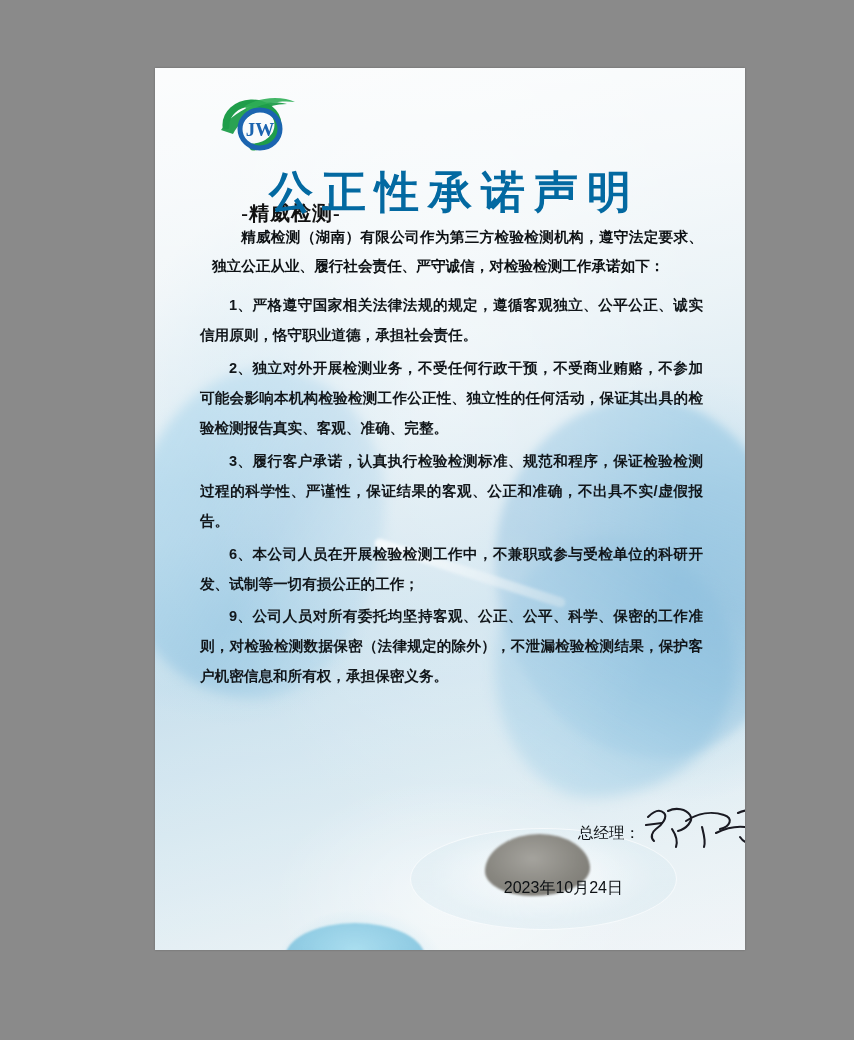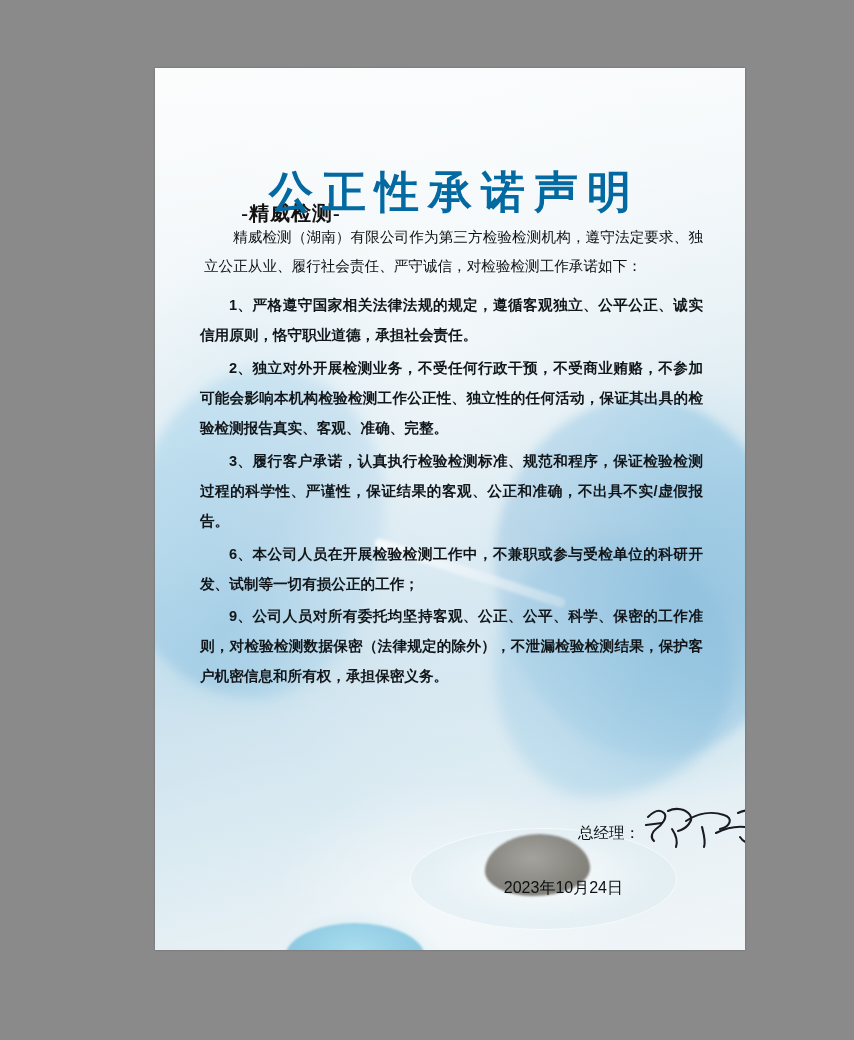--- a/index.html
+++ b/index.html
@@ -149,26 +149,26 @@
     text-indent: 9px;
   }
   .body-area {
     position: absolute;
     left: 45px;
     right: 42px;
     top: 155px;
   }
   .lead {
     font-family: "Liberation Sans", sans-serif;
-    font-weight: normal;
+    font-weight: bold;
     font-size: 14.6px;
     line-height: 2.0;
     text-align: justify;
     text-indent: 29px;
-    margin: 0 0 10px 4px;
+    margin: 0 0 10px 12px;
     color: #0d1114;
   }
   .para {
     font-family: "Liberation Sans", sans-serif;
     font-size: 14.6px;
     line-height: 2.05;
     text-align: justify;
     text-indent: 29px;
     margin: 0 0 3px 0;
     color: #11161a;
@@ -223,20 +223,29 @@
     <div class="bg-dish"></div>
     <div class="bg-sample"></div>
     <div class="bg-cap"></div>
     <div class="bg-vignette"></div>
     <div class="bg-wash"></div>
   </div>
 
   <div class="content">
 
     <div class="logo-block">
+      <div class="logo-mark">
+        <svg viewBox="0 0 86 66" width="86" height="66" aria-hidden="true">
+          <path d="M13 36 A26 22 0 1 1 40 57" fill="none" stroke="#1f9d4a" stroke-width="7" stroke-linecap="round"></path>
+          <path d="M8 40 C22 18 52 8 74 14 C56 14 30 24 20 44 Z" fill="#1f9d4a" opacity=".95"></path>
+          <path d="M32 16 C48 6 70 6 82 12 C66 10 46 14 34 22 Z" fill="#2fae57" opacity=".9"></path>
+          <ellipse cx="47" cy="39" rx="20" ry="19" fill="none" stroke="#1b64b0" stroke-width="5"></ellipse>
+          <text x="47" y="46" text-anchor="middle" font-family="Liberation Serif, serif" font-size="19" font-weight="bold" fill="#1b64b0">JW</text>
+        </svg>
+      </div>
       <div class="logo-text">-精威检测-</div>
     </div>
 
     <div class="title">公正性承诺声明</div>
 
     <div class="body-area">
       <p class="lead">精威检测（湖南）有限公司作为第三方检验检测机构，遵守法定要求、独立公正从业、履行社会责任、严守诚信，对检验检测工作承诺如下：</p>
       <p class="para">1、严格遵守国家相关法律法规的规定，遵循客观独立、公平公正、诚实信用原则，恪守职业道德，承担社会责任。</p>
       <p class="para">2、独立对外开展检测业务，不受任何行政干预，不受商业贿赂，不参加可能会影响本机构检验检测工作公正性、独立性的任何活动，保证其出具的检验检测报告真实、客观、准确、完整。</p>
       <p class="para">3、履行客户承诺，认真执行检验检测标准、规范和程序，保证检验检测过程的科学性、严谨性，保证结果的客观、公正和准确，不出具不实/虚假报告。</p>

